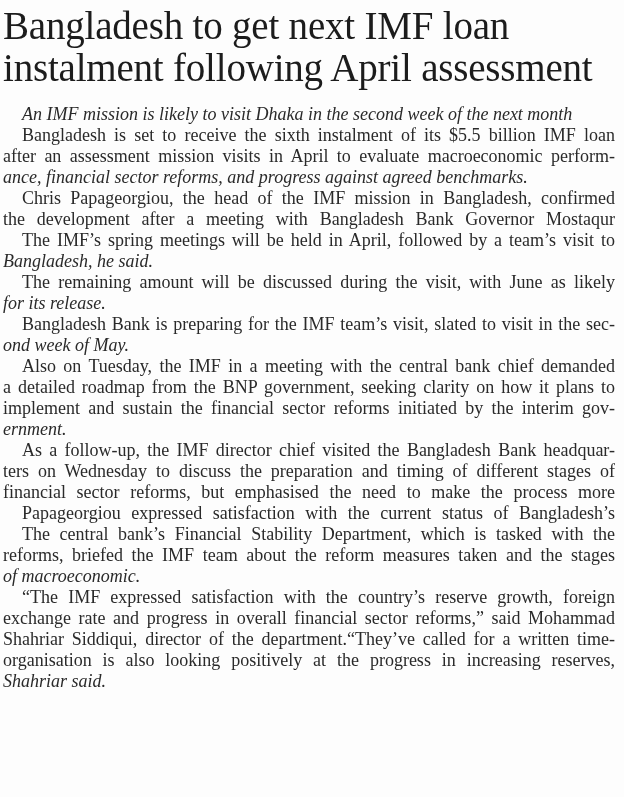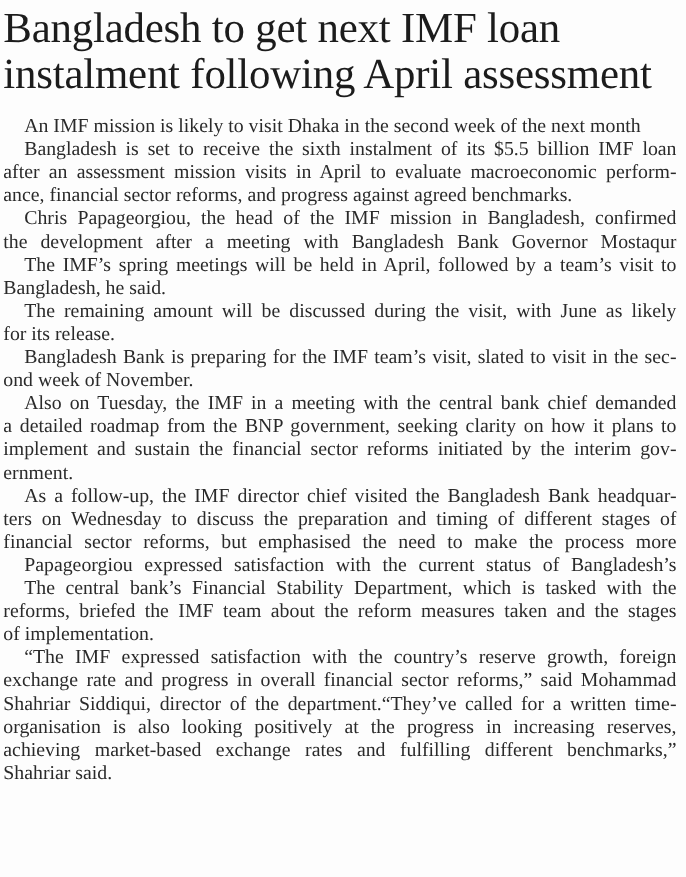--- a/index.html
+++ b/index.html
@@ -42,20 +42,21 @@
     height: 21px;
     overflow: hidden;
     text-align: justify;
     text-align-last: justify;
   }
   .line.first {
     padding-left: 19px; 
   }
   .line.last {
     text-align-last: left; 
+    font-style: italic;
   }
 </style>
 </head>
 <body>
 
 <div class="article">
   <h1 class="headline">
       <div class="hl-line">Bangladesh to get next IMF loan</div>
       <div class="hl-line">instalment following April assessment</div>
     </h1>
@@ -75,43 +76,42 @@
       <div class="para">
         <div class="line first">The IMF’s spring meetings will be held in April, followed by a team’s visit to</div>
         <div class="line last">Bangladesh, he said.</div>
       </div>
       <div class="para">
         <div class="line first">The remaining amount will be discussed during the visit, with June as likely</div>
         <div class="line last">for its release.</div>
       </div>
       <div class="para">
         <div class="line first">Bangladesh Bank is preparing for the IMF team’s visit, slated to visit in the sec-</div>
-        <div class="line last">ond week of November.</div>
+        <div class="line last">ond week of May.</div>
       </div>
       <div class="para">
         <div class="line first">Also on Tuesday, the IMF in a meeting with the central bank chief demanded</div>
         <div class="line">a detailed roadmap from the BNP government, seeking clarity on how it plans to</div>
         <div class="line">implement and sustain the financial sector reforms initiated by the interim gov-</div>
         <div class="line last">ernment.</div>
       </div>
       <div class="para">
         <div class="line first">As a follow-up, the IMF director chief visited the Bangladesh Bank headquar-</div>
         <div class="line">ters on Wednesday to discuss the preparation and timing of different stages of</div>
       </div>
       <div class="para">
         <div class="line">financial sector reforms, but emphasised the need to make the process more</div>
         <div class="line first">Papageorgiou expressed satisfaction with the current status of Bangladesh’s</div>
       </div>
       <div class="para">
         <div class="line first">The central bank’s Financial Stability Department, which is tasked with the</div>
         <div class="line">reforms, briefed the IMF team about the reform measures taken and the stages</div>
-        <div class="line last">of implementation.</div>
+        <div class="line last">of macroeconomic.</div>
       </div>
       <div class="para">
         <div class="line first">“The IMF expressed satisfaction with the country’s reserve growth, foreign</div>
         <div class="line">exchange rate and progress in overall financial sector reforms,” said Mohammad</div>
         <div class="line">Shahriar Siddiqui, director of the department.“They’ve called for a written time-</div>
         <div class="line">organisation is also looking positively at the progress in increasing reserves,</div>
-        <div class="line">achieving market-based exchange rates and fulfilling different benchmarks,”</div>
         <div class="line last">Shahriar said.</div>
       </div>
     </div>
 </div>
 
 </body></html>

